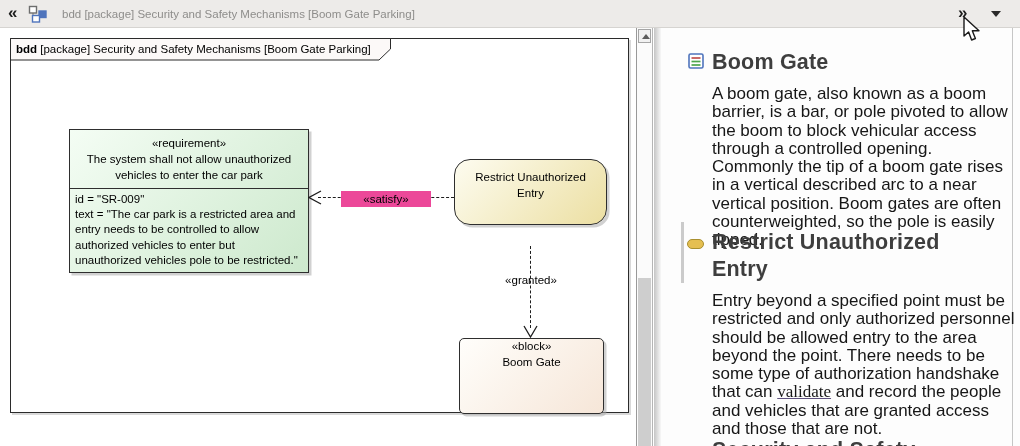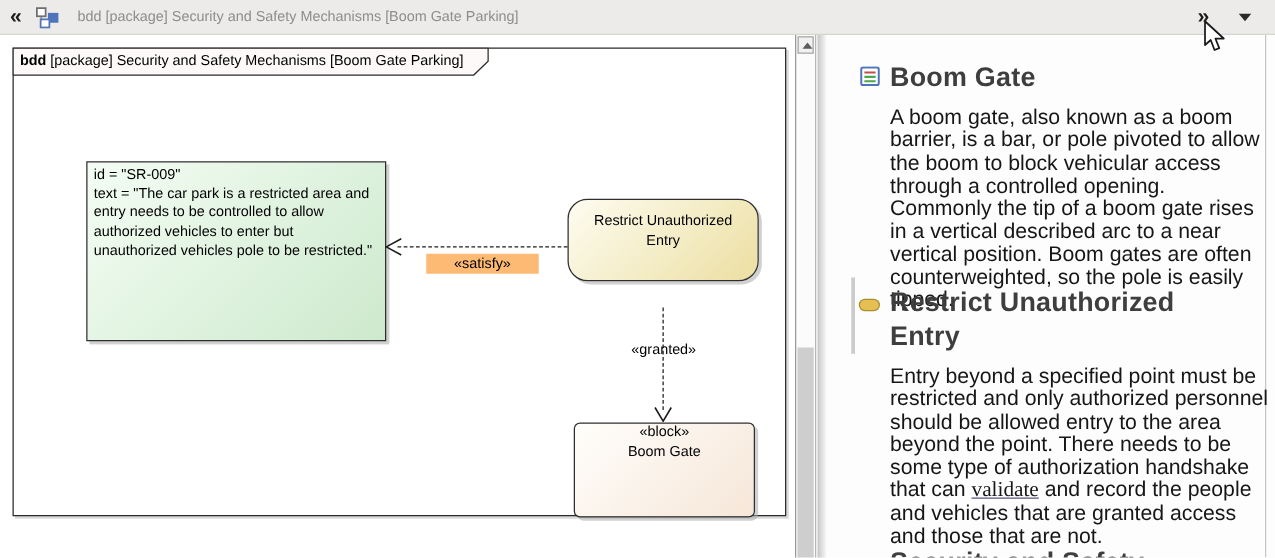--- a/index.html
+++ b/index.html
@@ -37,21 +37,21 @@
   #act-node { left:443px; top:120px; width:153px; height:66px; border-radius:16px;
               background:linear-gradient(135deg,#fdfcf0 0%, #ecdfa2 100%);
               text-align:center; padding-top:10px; line-height:15.5px; }
   #blk-node { left:448px; top:299px; width:145px; height:76px; border-radius:5px;
               background:linear-gradient(135deg,#fffefb 0%, #f6e6d8 100%);
               text-align:center; padding-top:0; line-height:15.5px; }
 
   .conn-label { position:absolute; font-size:11.5px; color:#000; text-align:center; }
   #satisfy-line  { position:absolute; left:307px; top:158px; width:136px; height:0;
                    border-top:1.6px dashed #1d1d1d; }
-  #satisfy-label { left:330px; top:164px; width:90px; background:#fdba74; line-height:16px; }
+  #satisfy-label { left:330px; top:152px; width:90px; background:#ec4899; line-height:16px; }
   #allocate-line { position:absolute; left:519px; top:207px; width:0; height:82px;
                    border-left:1.6px dashed #1d1d1d; }
   #allocate-label{ left:474px; top:234px; width:92px; line-height:15px; }
 
   
   #vscroll { position:absolute; left:636px; top:28px; width:17px; height:418px;
              background:#fbfbfb; border-left:1px solid #999; border-right:1px solid #b5b5b5; }
   #vscroll-up { position:absolute; left:1px; top:1px; width:13px; height:14px;
                 background:#f1f1f1; border:1px solid #a5a5a5; }
   #vscroll-up .tri { position:absolute; left:2.5px; top:4px; width:0; height:0;
@@ -96,20 +96,25 @@
 
 <div id="canvas">
 
   <div id="frame">
     <svg id="frame-label-shape" width="382" height="23" viewBox="0 0 382 23">
       <path d="M0.5 0.5 H380.5 V11 L369 22 H0.5 Z" fill="#fcf9f8" stroke="#2b2b2b" stroke-width="1"></path>
     </svg>
     <div id="frame-label-text"><b>bdd</b><span> [package] Security and Safety Mechanisms [Boom Gate Parking]</span></div>
 
     <div id="req-node" class="node">
+      <div id="req-title">
+        <div>«requirement»</div>
+        <div>The system shall not allow unauthorized</div>
+        <div>vehicles to enter the car park</div>
+      </div>
       <div id="req-body">
         <div>id = "SR-009"</div>
         <div>text = "The car park is a restricted area and</div>
         <div>entry needs to be controlled to allow</div>
         <div>authorized vehicles to enter but</div>
         <div>unauthorized vehicles pole to be restricted."</div>
       </div>
     </div>
 
     <div id="act-node" class="node">

